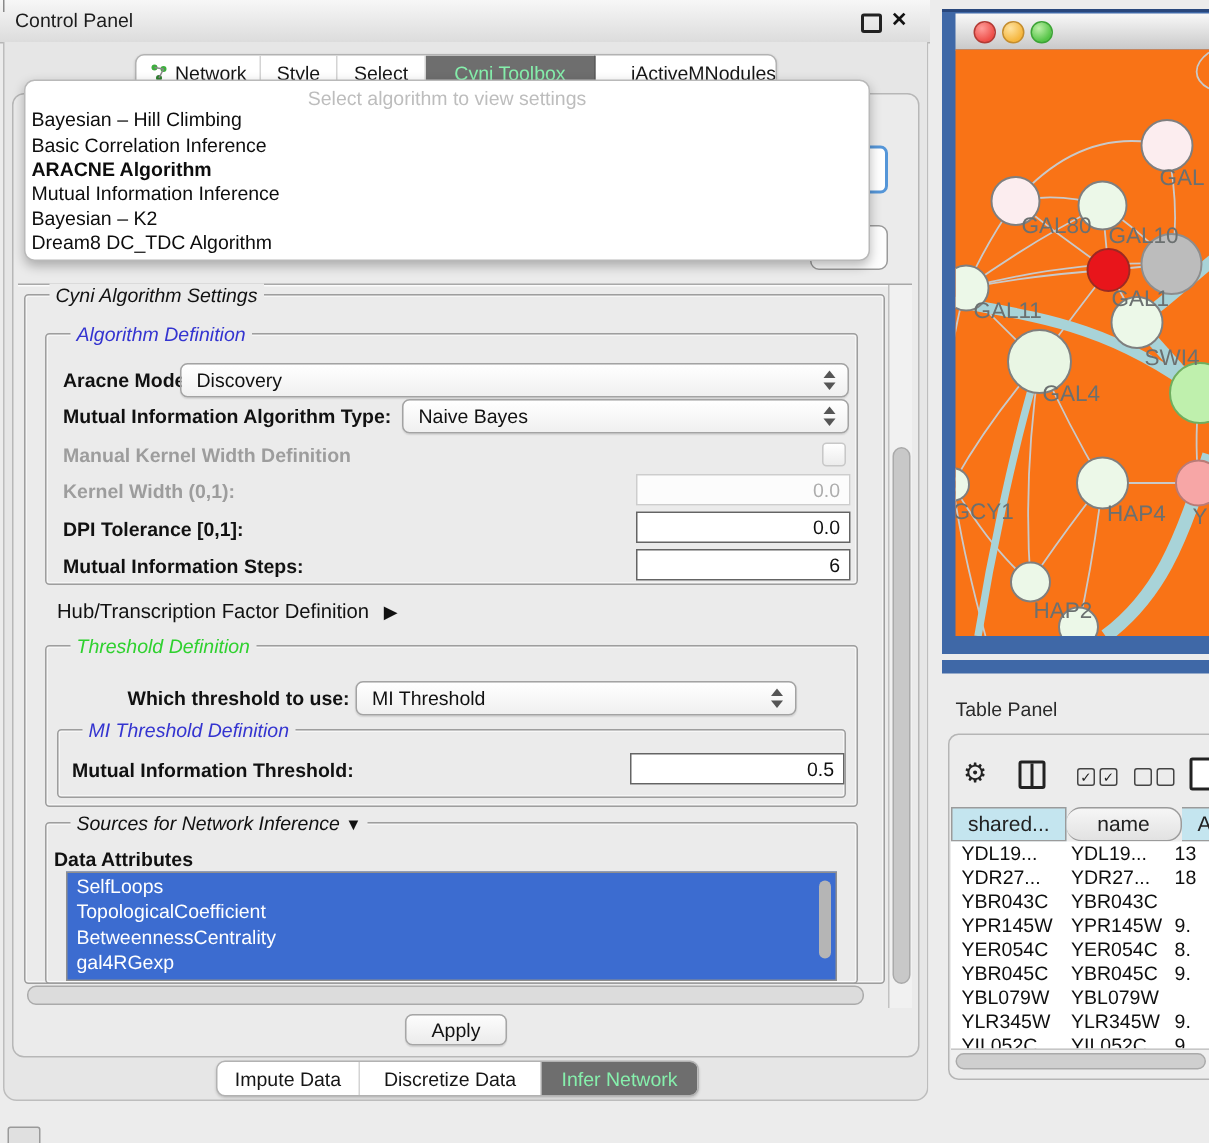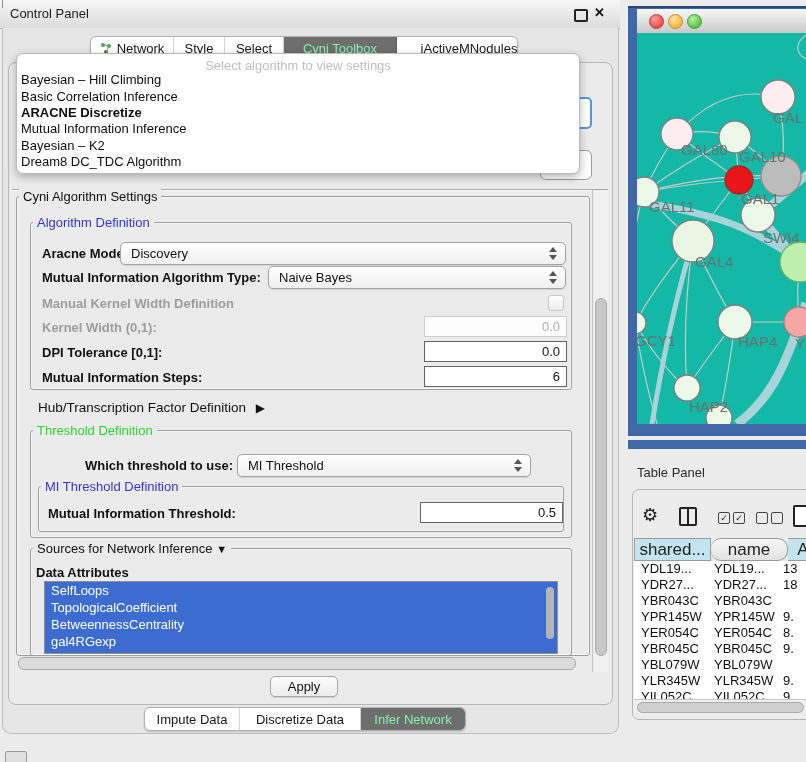--- a/index.html
+++ b/index.html
@@ -18,21 +18,21 @@
      border:1px solid #b7b7b7;border-radius:8px;}
   
   .pillbar{display:flex;height:22px;border:1px solid #b2b2b2;border-radius:6px;background:#fff;
      overflow:hidden;box-shadow:0 1px 2px rgba(0,0,0,.18);z-index:10;}
   .pill{display:flex;align-items:center;justify-content:center;gap:5px;font-size:13px;
      color:#161616;border-right:1px solid #d4d4d4;white-space:nowrap;}
   .pill:last-child{border-right:none;}
   .pill.sel{background:#6e6e6e;color:#86efac;border-right-color:#5c5c5c;}
   
   .gbox{border:1px solid #9e9e9e;border-radius:3px;box-shadow:inset 0 0 0 1px rgba(255,255,255,.55);}
-  .gtitle{position:absolute;top:-8px;left:2px;background:#ebebeb;padding:0 4px;font-size:13px;white-space:nowrap;}
+  .gtitle{position:absolute;top:-8px;left:16px;background:#ebebeb;padding:0 4px;font-size:13px;white-space:nowrap;font-style:italic;}
   .blue{color:#3434d0;} .green{color:#2fd12f;}
   .lbl{font-size:13px;font-weight:bold;white-space:nowrap;}
   .lbl.dis{color:#9d9d9d;}
   
   .combo{height:21px;border:1px solid #a3a3a3;border-radius:5px;
      background:linear-gradient(#ffffff,#f0f0f0);box-shadow:0 1px 1px rgba(0,0,0,.10);
      font-size:13px;line-height:21px;padding-left:10px;}
   .combo .arr{position:absolute;right:8px;top:3px;width:8px;height:15px;}
   .combo .arr i{position:absolute;left:0;width:0;height:0;border-left:4px solid transparent;border-right:4px solid transparent;}
   .combo .arr .up{top:1px;border-bottom:5px solid #555;}
@@ -54,27 +54,27 @@
   .pop-item{left:4px;height:16px;line-height:16px;font-size:13px;color:#0d0d0d;white-space:nowrap;}
   .pop-item.bold{font-weight:bold;}
   
   .btn{border:1px solid #a6a6a6;border-radius:5px;background:linear-gradient(#fdfdfd,#ebebeb);
      font-size:13px;text-align:center;box-shadow:0 1px 1px rgba(0,0,0,.12);}
   
   .net-frame{left:628px;top:6px;width:178px;height:428px;background:#3f68a7;border-top:2px solid #29477c;}
   .net-titlebar{left:637px;top:9px;width:169px;height:24px;
      background:linear-gradient(#f8f8f8,#c9c9c9);border-bottom:1px solid #979797;}
   .tl{width:13px;height:13px;border-radius:50%;top:5px;}
-  .net-canvas{left:637px;top:33px;width:169px;height:391px;background:#14b8a6;overflow:hidden;}
+  .net-canvas{left:637px;top:33px;width:169px;height:391px;background:#f97316;overflow:hidden;}
   
   .tp-strip{left:628px;top:440px;width:178px;height:9px;background:#3f68a7;}
   .tp-title{left:637px;top:465px;font-size:13px;color:#2a2a2a;}
   .tp-panel{left:632px;top:489px;width:180px;height:229px;background:#ececec;
      border:1px solid #b5b5b5;border-radius:7px 0 0 7px;}
-  .tbl-hcell{height:21px;line-height:21px;text-align:center;font-size:17px;color:#222;
+  .tbl-hcell{height:21px;line-height:21px;text-align:center;font-size:14px;color:#222;
      border-right:1px solid #9b9b9b;border-top:1px solid #9b9b9b;border-bottom:1px solid #9b9b9b;overflow:hidden;}
   .tbl-cell{height:16px;line-height:16px;font-size:13px;color:#0f0f0f;white-space:nowrap;overflow:hidden;}
   .mini-sq{width:10px;height:10px;border:1px solid #444;border-radius:2px;font-size:9px;line-height:10px;text-align:center;color:#222;}
 </style>
 </head>
 <body>
 
 <div id="root">
 
   <div class="abs cp-titlebar">
@@ -115,21 +115,21 @@
 
   <div class="abs" style="left:572px;top:97px;width:16px;height:28px;background:#fff;border:2px solid #5596d8;border-radius:5px;z-index:4;"></div>
   <div class="abs" style="left:540px;top:150px;width:50px;height:28px;background:#fdfdfd;border:1px solid #9a9a9a;border-radius:6px;z-index:4;"></div>
   <div class="abs" style="left:12px;top:189px;width:596px;height:1px;background:#a8a8a8;"></div>
   <div class="abs" style="left:12px;top:190px;width:596px;height:1px;background:#fbfbfb;"></div>
 
   <div class="abs popup">
     <div class="abs pop-ph">Select algorithm to view settings</div>
     <div class="abs pop-item" style="top:18px;">Bayesian – Hill Climbing</div>
     <div class="abs pop-item" style="top:35px;">Basic Correlation Inference</div>
-    <div class="abs pop-item bold" style="top:51px;">ARACNE Discretize</div>
+    <div class="abs pop-item bold" style="top:51px;">ARACNE Algorithm</div>
     <div class="abs pop-item" style="top:67px;">Mutual Information Inference</div>
     <div class="abs pop-item" style="top:84px;">Bayesian – K2</div>
     <div class="abs pop-item" style="top:100px;">Dream8 DC_TDC Algorithm</div>
   </div>
 
   <div class="abs gbox" style="left:16px;top:196px;width:572px;height:458px;">
     <div class="gtitle">Cyni Algorithm Settings</div>
   </div>
 
   <div class="abs gbox" style="left:30px;top:222px;width:540px;height:166px;">

